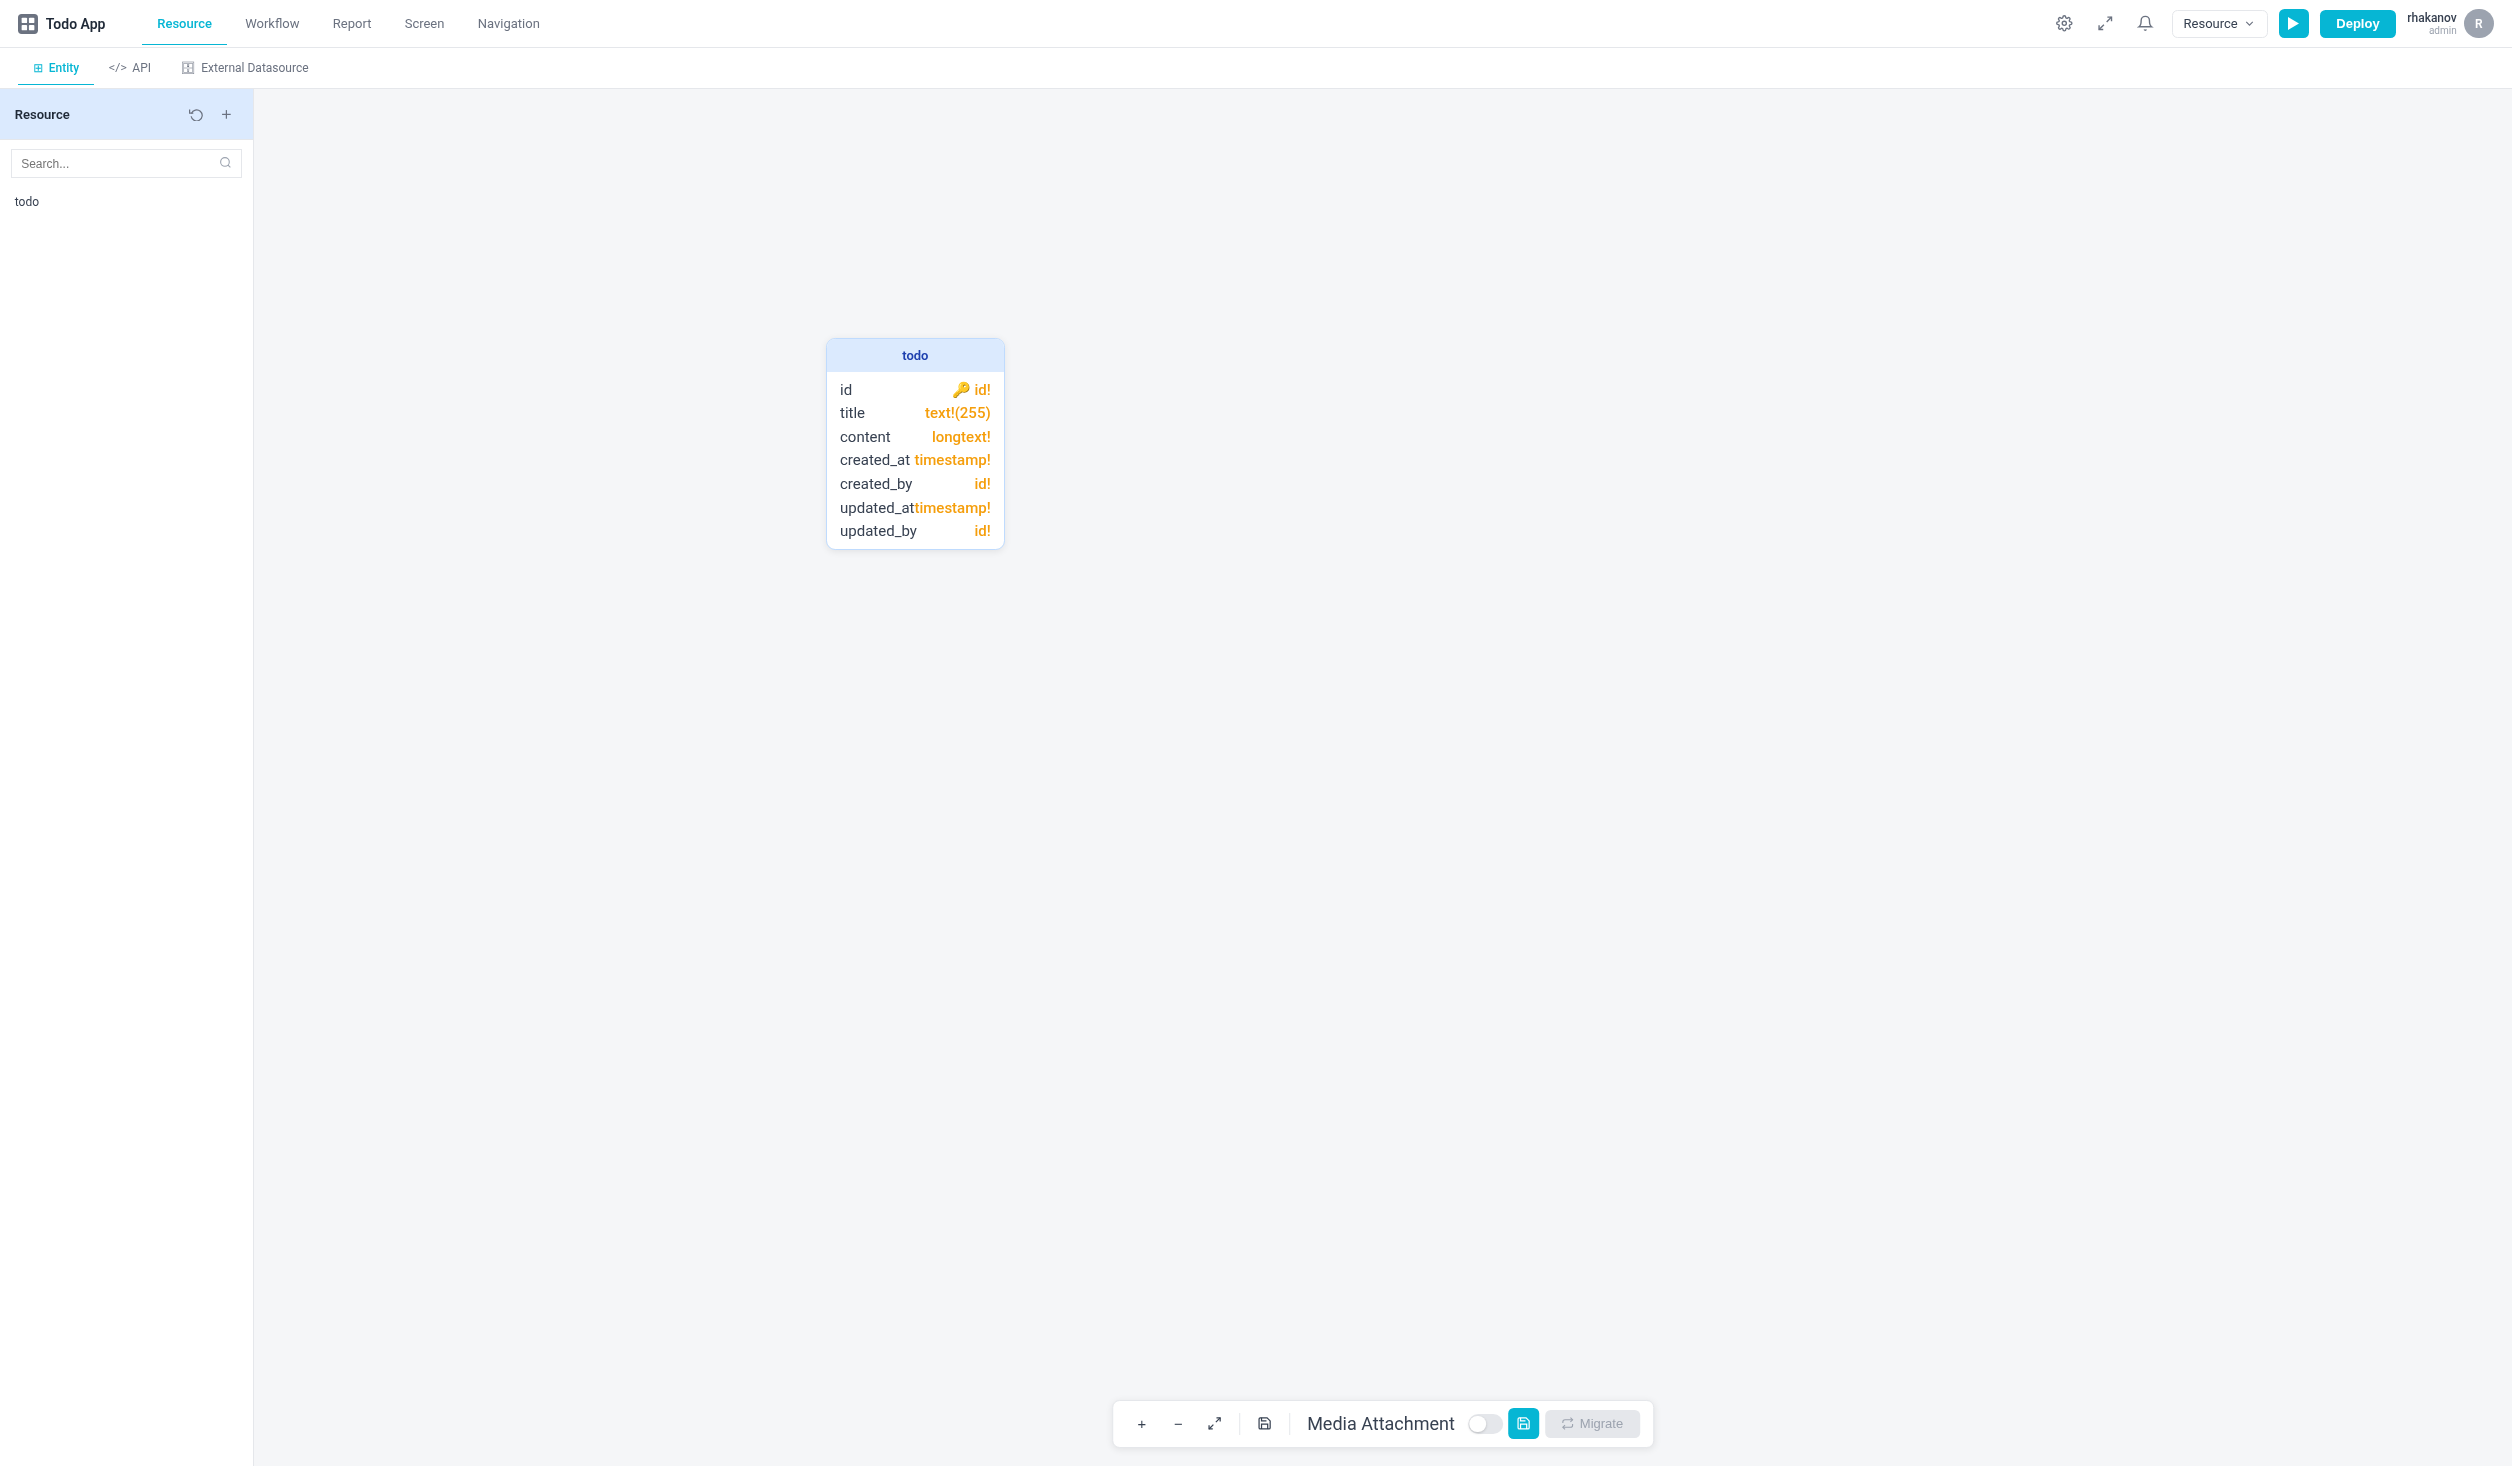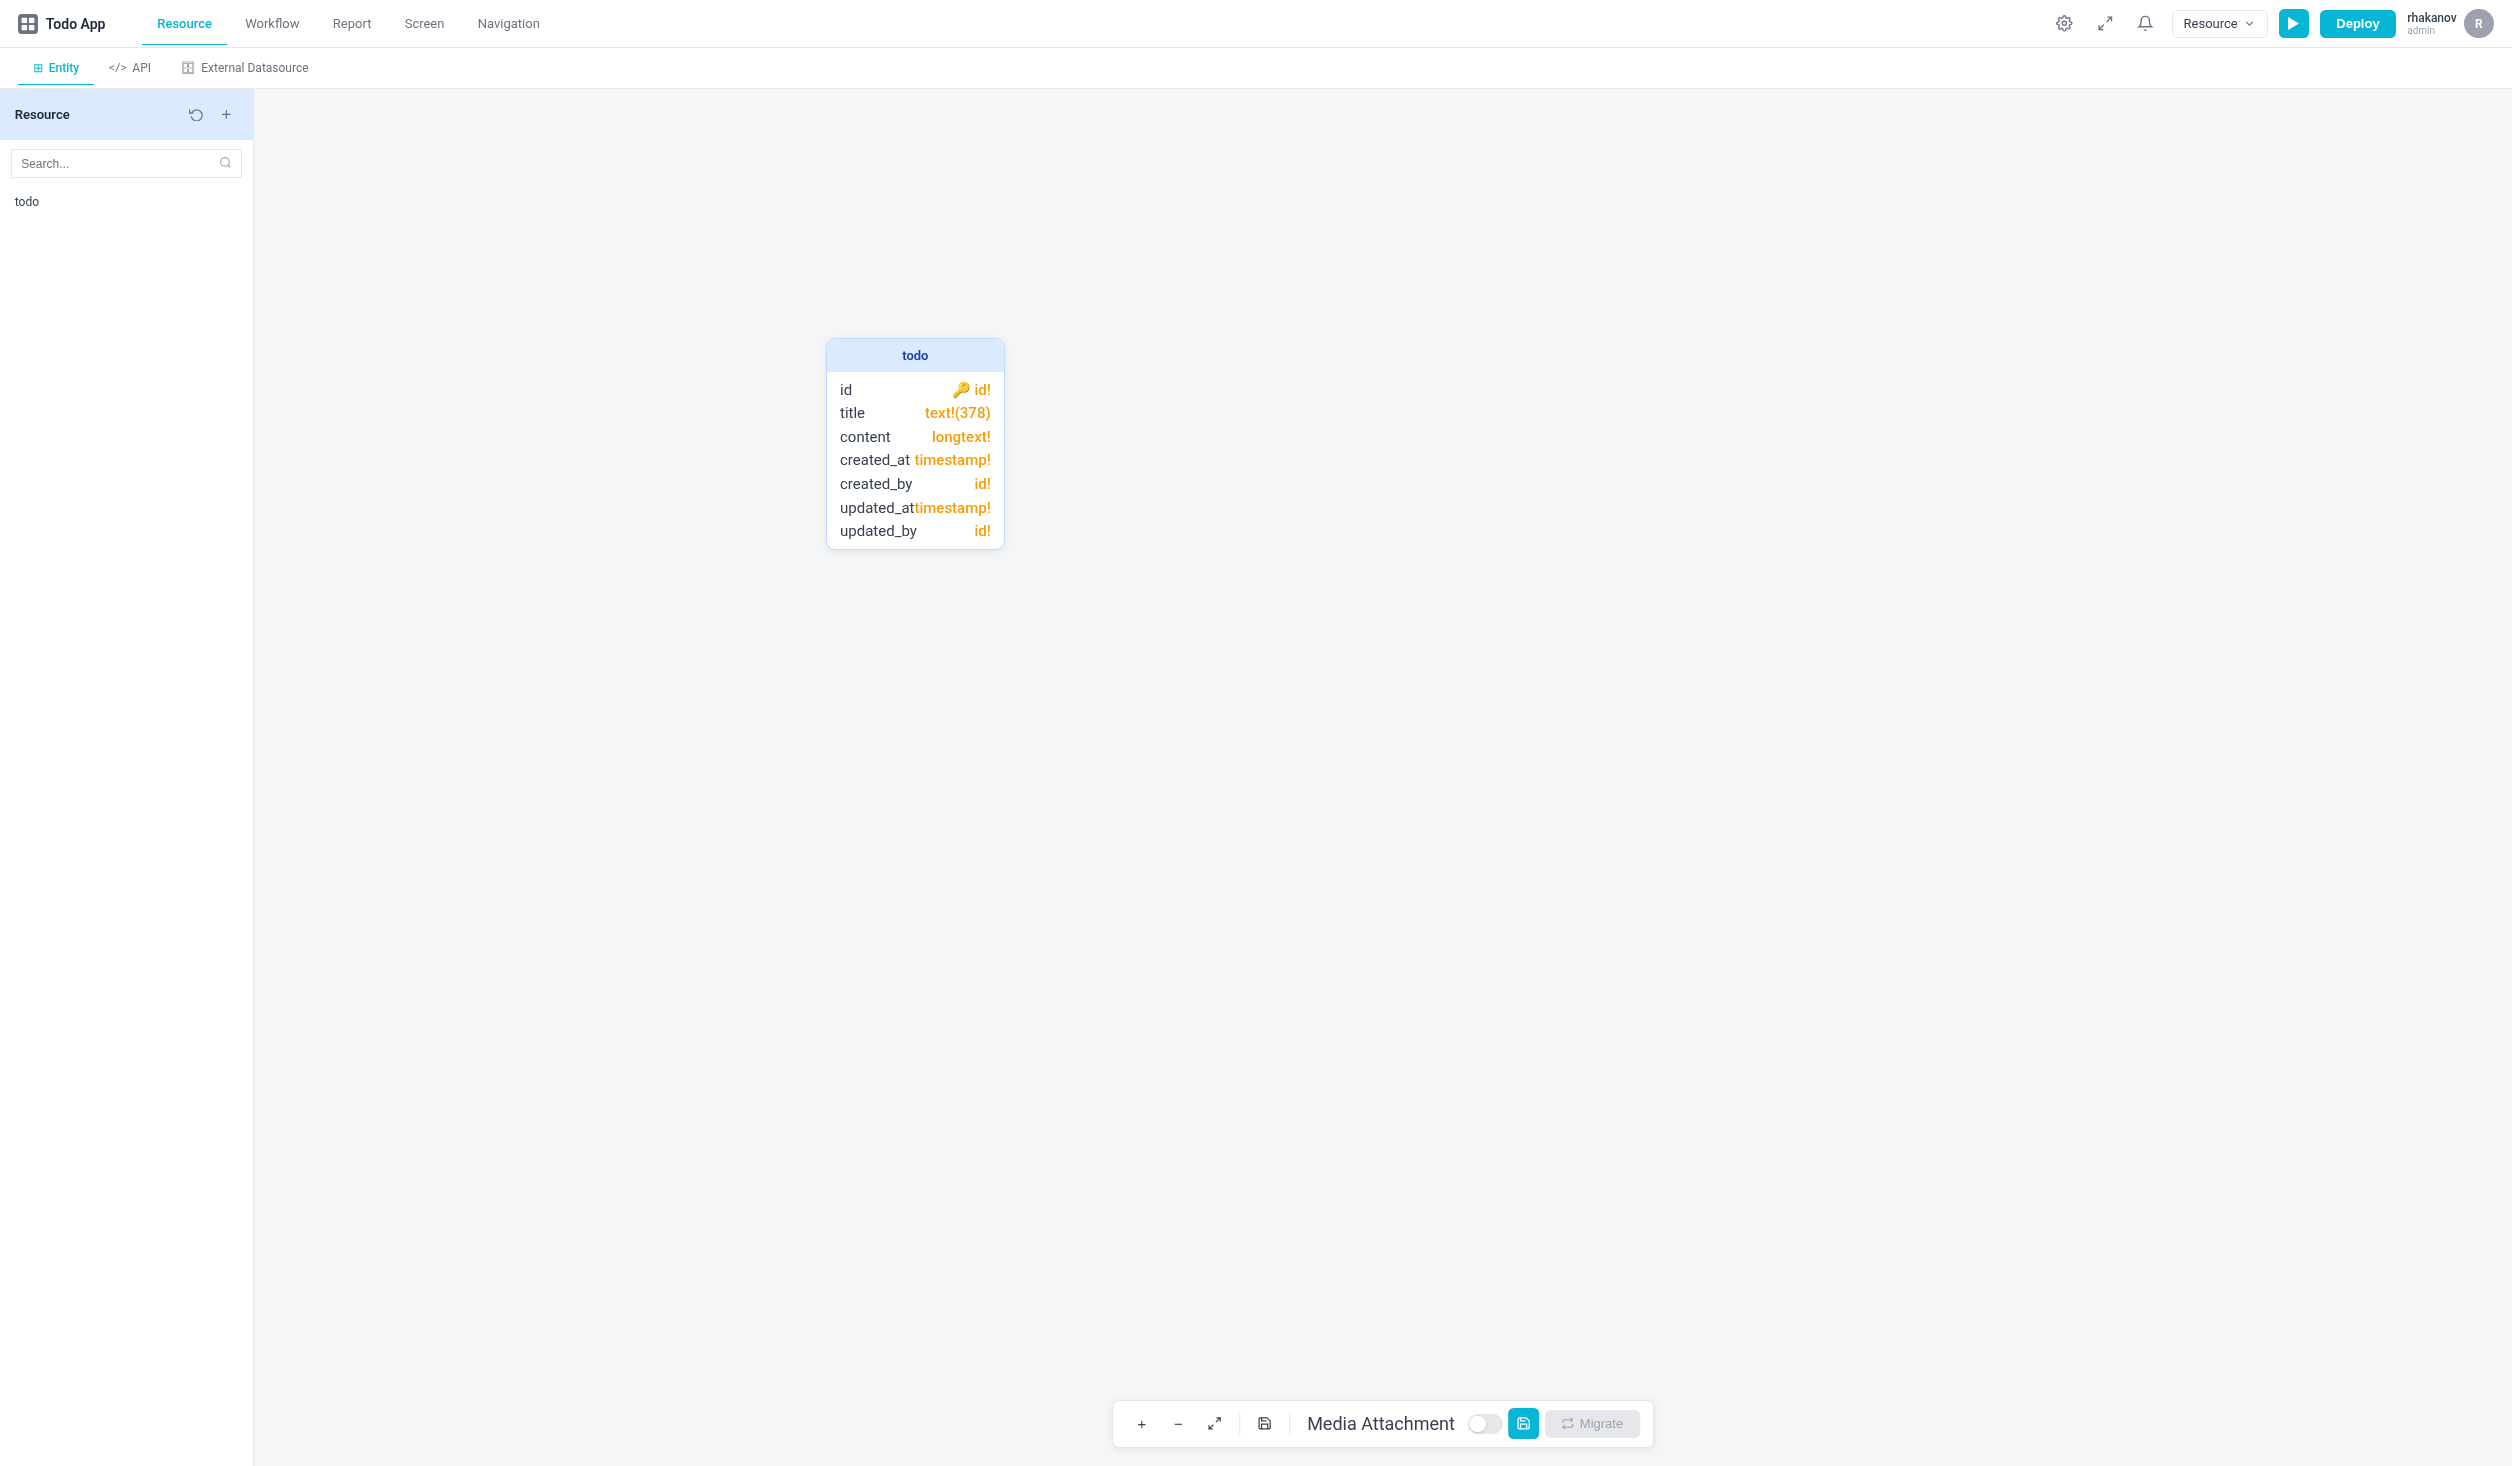--- a/index.html
+++ b/index.html
@@ -32,21 +32,21 @@
     }
     .play-btn {
       width: 29.5px; height: 29.5px; background: #06b6d4; border: none; border-radius: 5.5px;
       color: #fff; cursor: pointer; display: flex; align-items: center; justify-content: center;
     }
     .user-avatar {
       width: 29.5px; height: 29.5px; background: #9ca3af; border-radius: 50%;
       display: flex; align-items: center; justify-content: center;
       font-size: 12px; color: #fff; font-weight: 600;
     }
-    .user-info { }
+    .user-info { text-align: right; }
     .user-info .name { font-size: 12px; color: #374151; font-weight: 500; }
     .user-info .role { font-size: 10px; color: #9ca3af; }
 
     
     .sub-nav {
       display: flex; align-items: center; gap: 0;
       background: #fff; border-bottom: 0.9px solid #e5e7eb;
       padding: 0 18.4px; height: 41px;
     }
     .sub-tab {
@@ -261,21 +261,21 @@
         <span>todo</span>
       </div>
       <div class="entity-card-body">
 
         <div class="entity-row">
           <span class="entity-field-name">id</span>
           <span class="entity-field-type id-type">🔑 id!</span>
         </div>
         <div class="entity-row">
           <span class="entity-field-name">title</span>
-          <span class="entity-field-type">text!(378)</span>
+          <span class="entity-field-type">text!(255)</span>
         </div>
         <div class="entity-row">
           <span class="entity-field-name">content</span>
           <span class="entity-field-type">longtext!</span>
         </div>
         <div class="entity-row">
           <span class="entity-field-name">created_at</span>
           <span class="entity-field-type">timestamp!</span>
         </div>
         <div class="entity-row">

